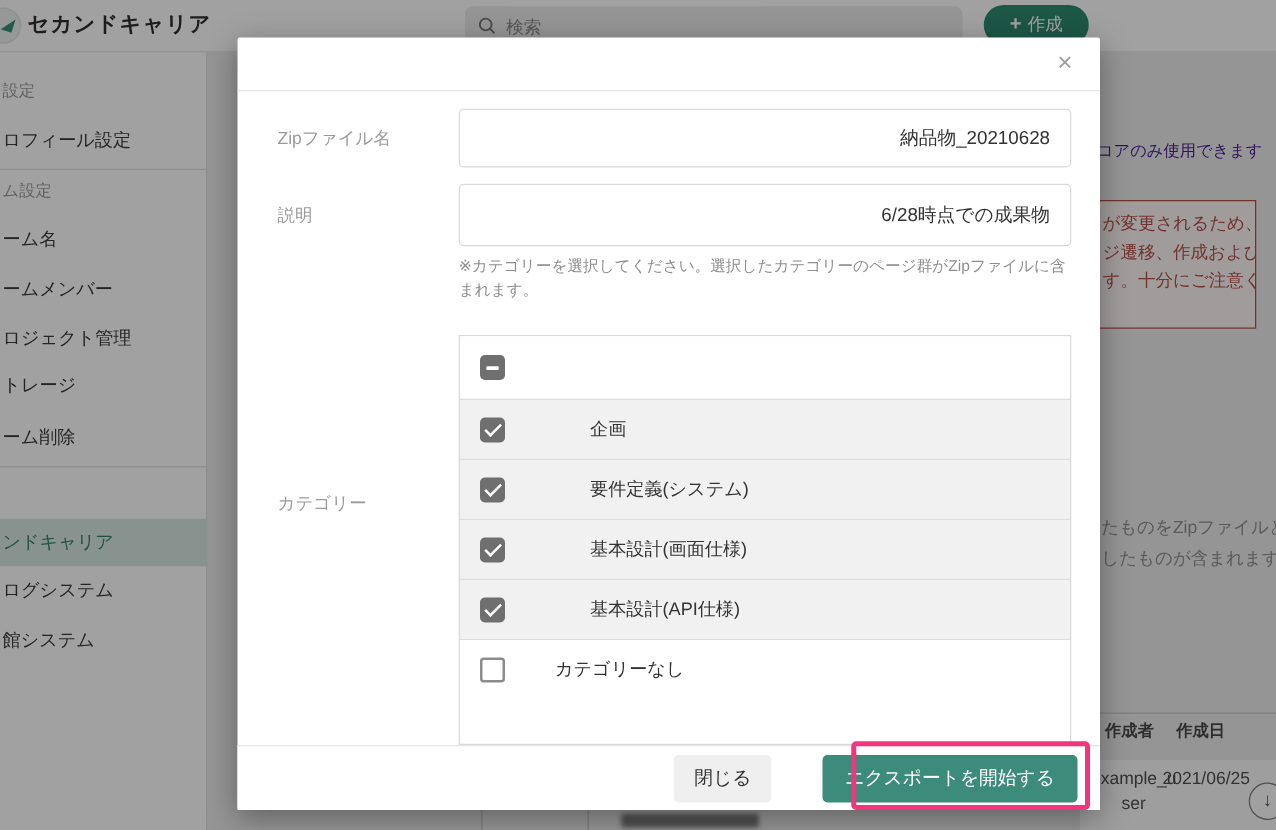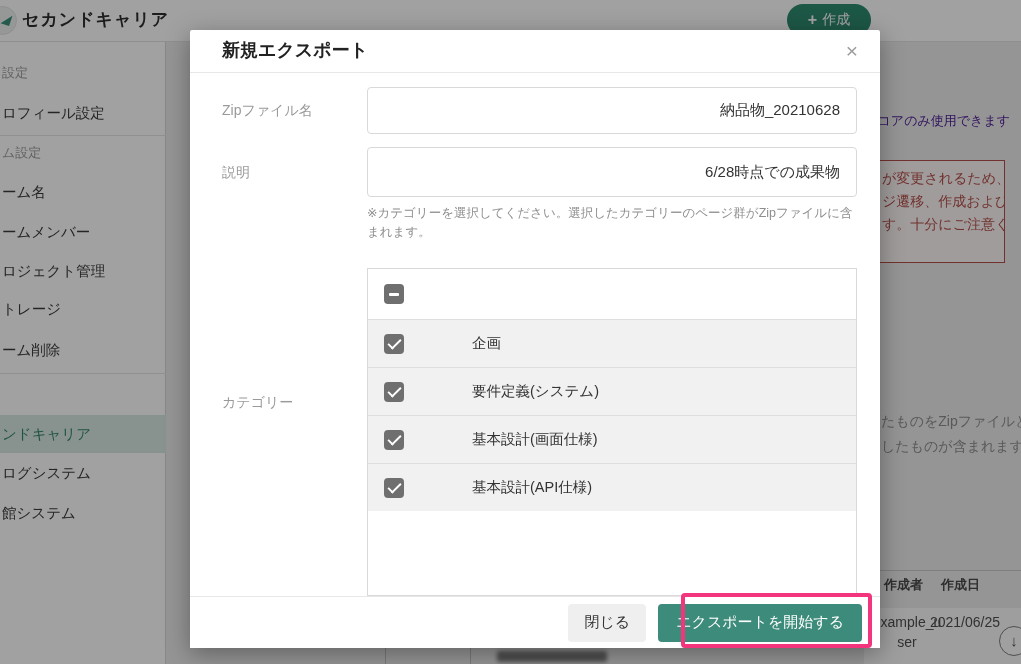--- a/index.html
+++ b/index.html
@@ -58,35 +58,42 @@
   .cat-row + .cat-row { border-top:1px solid #dedede; }
   .cat-row.st-checked { background:#f1f1f1;gap:28px; }
   .cat-label { margin-left:40px; font-size:14.5px; color:#333; }
   .cb { position:relative; margin-left:16px; width:20px; height:20px; border-radius:4px; flex:0 0 auto; }
   .st-checked .cb, .st-indeterminate .cb { background:#6f6f6f; }
   .st-unchecked .cb { background:#fff; border:2px solid #8c8c8c; border-radius:3px; }
   .st-checked .cb::after { content:""; position:absolute; left:4px; top:5px; width:11px; height:5px; border-left:2px solid #fff; border-bottom:2px solid #fff; transform:rotate(-45deg); }
   .st-indeterminate .cb::after { content:""; position:absolute; left:5px; top:9px; width:10px; height:2.5px; background:#fff; border-radius:1px; }
   .modal-footer { position:absolute; left:0; bottom:0; width:100%; height:52px; border-top:1px solid #e7e7e7; display:flex; align-items:center; justify-content:flex-end; gap:12px; padding-right:18px; background:#fff; }
   .btn-close { height:38px; padding:0 16px; background:#efefef; border:none; border-radius:4px; font-size:15px; color:#333; font-family:inherit;margin-left:41px; }
-  .btn-export { height:38px; padding:0 18px; background:#3d8b7b; border:none; border-radius:4px; font-size:15px; color:#fff; font-family:inherit; }
+  .btn-export { height:38px; padding:0 18px; background:#3d8b7b; border:none; border-radius:4px; font-size:15px; color:#fff; font-family:inherit;margin-left:29px; }
 
   
   .pink-rect { position:absolute; left:681px; top:593px; width:191px; height:55px; border:4px solid #f2357d; border-radius:4px; z-index:30; pointer-events:none; }
 </style>
 </head>
 <body>
 
 <div id="stage">
 
   <div class="header">
     <div class="logo">
         <span></span>
       </div>
     <div class="app-title">セカンドキャリア</div>
+    <div class="search-box">
+      <svg width="15" height="15" viewBox="0 0 16 16">
+        <circle cx="7" cy="7" r="5" fill="none" stroke="#777" stroke-width="1.6"></circle>
+        <line x1="10.8" y1="10.8" x2="14.5" y2="14.5" stroke="#777" stroke-width="1.6"></line>
+      </svg>
+      <input type="text" placeholder="検索" style="">
+    </div>
     <button class="create-btn">
       <span class="plus">+</span>
       <span>作成</span>
     </button>
   </div>
 
   <div class="sidebar">
     <div class="side-row side-section" style="top:17px">設定</div>
     <div class="side-row side-item" style="top:57px">ロフィール設定</div>
     <div class="side-divider" style="top:93px"></div>
@@ -122,21 +129,20 @@
 
     <div class="bg-vline" style="left:219px; top:558px; height:64px"></div>
     <div class="bg-vline" style="left:304px; top:558px; height:64px"></div>
     <div class="blur-frag"></div>
   </div>
 
   <div class="overlay"></div>
 
   <div class="modal">
     <div class="modal-header">
-      <div class="modal-title">新規エクスポート</div>
       <div class="modal-close">×</div>
     </div>
 
     <div class="field-label" style="top:57px; line-height:47px">Zipファイル名</div>
     <input class="text-input" style="top: 57px; height: 47px;" type="text" value="納品物_20210628">
 
     <div class="field-label" style="top:117px; line-height:50px">説明</div>
     <input class="text-input" style="top: 117px; height: 50px;" type="text" value="6/28時点での成果物">
 
     <div class="cat-note">※カテゴリーを選択してください。選択したカテゴリーのページ群がZipファイルに含まれます。</div>
@@ -157,20 +163,24 @@
         <span class="cat-label">要件定義(システム)</span>
       </div>
       <div class="cat-row st-checked">
         <span class="cb"></span>
         <span class="cat-label">基本設計(画面仕様)</span>
       </div>
       <div class="cat-row st-checked">
         <span class="cb"></span>
         <span class="cat-label">基本設計(API仕様)</span>
       </div>
+      <div class="cat-row st-unchecked">
+        <span class="cb"></span>
+        <span class="cat-label">カテゴリーなし</span>
+      </div>
     </div>
 
     <div class="modal-footer">
       <button class="btn-close">閉じる</button>
       <button class="btn-export">エクスポートを開始する</button>
     </div>
   </div>
 
   <div class="pink-rect"></div>
 

